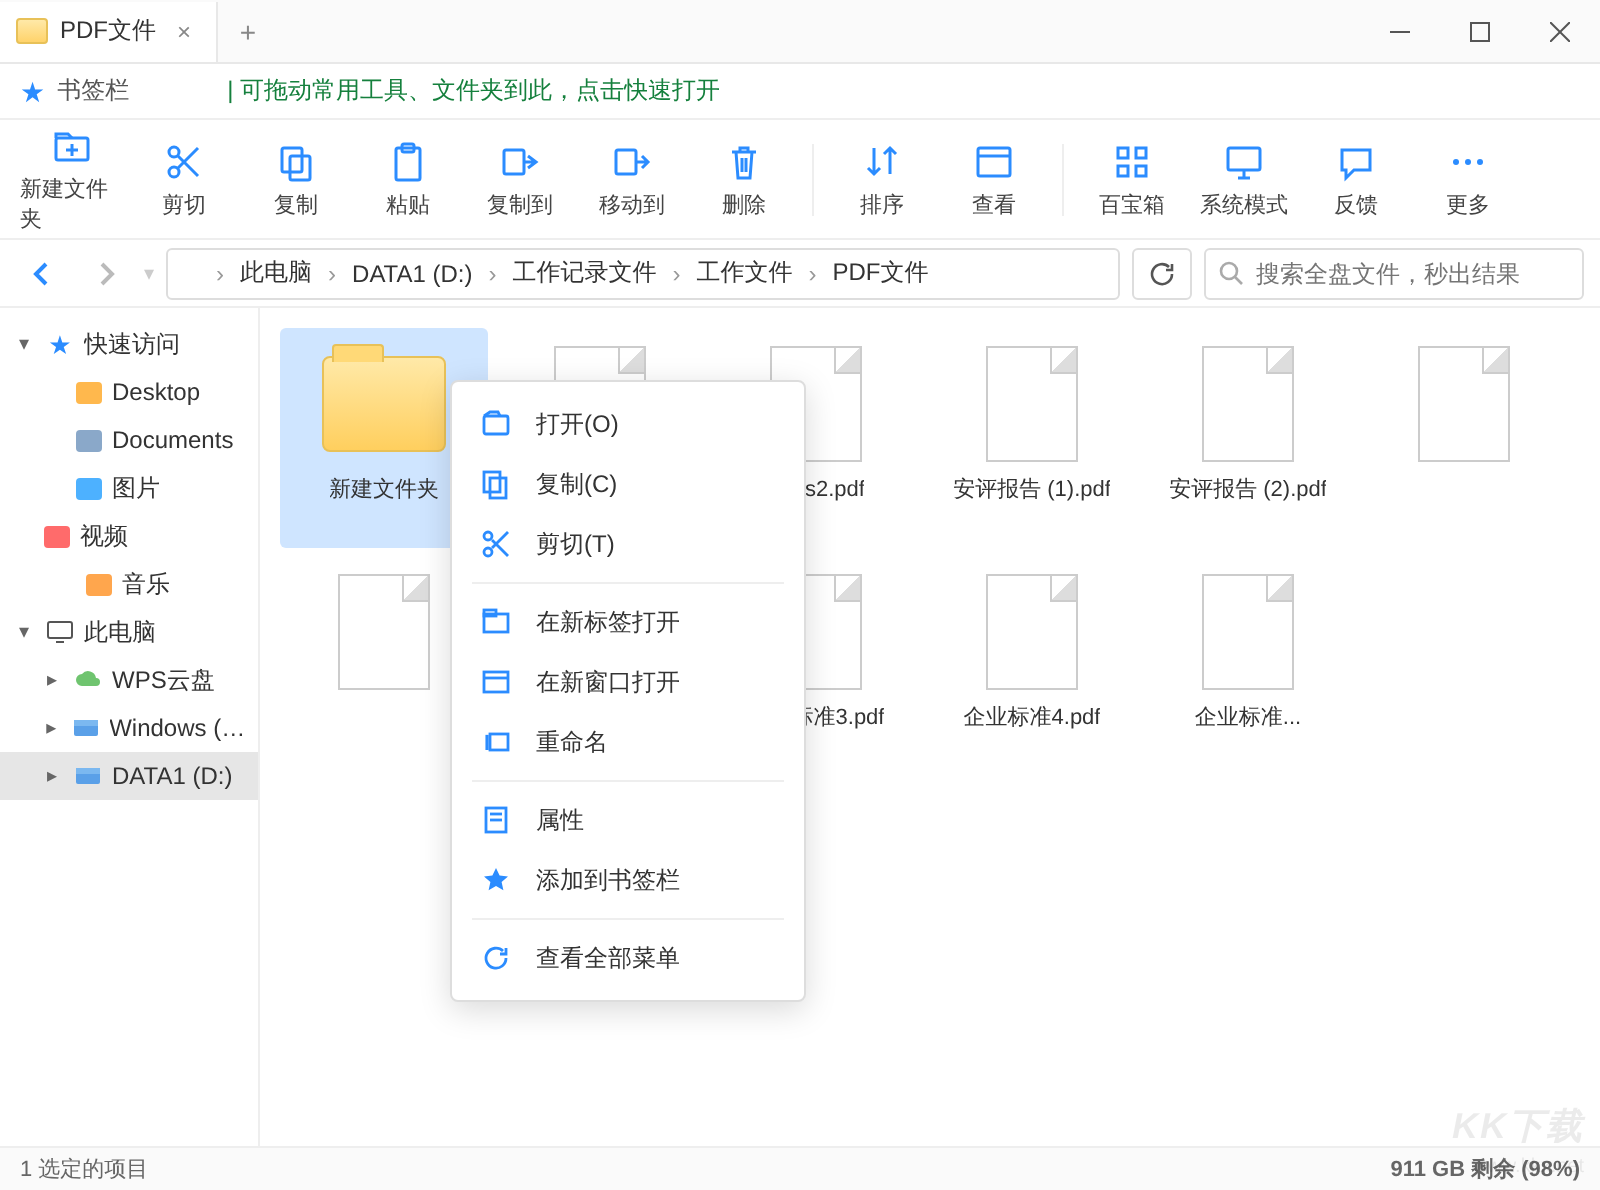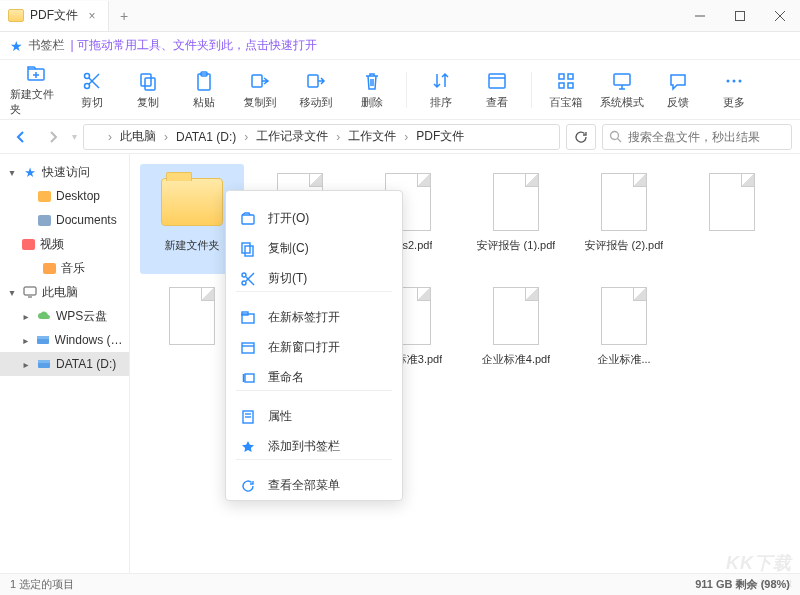--- a/index.html
+++ b/index.html
@@ -37,21 +37,21 @@
 .file-area { flex: 1; padding: 10px; display: flex; flex-wrap: wrap; align-content: flex-start; gap: 4px; position: relative; overflow: hidden; }
 .file-item { width: 104px; height: 110px; display: flex; flex-direction: column; align-items: center; justify-content: flex-start; padding: 6px 4px; cursor: pointer; border-radius: 3px; }
 .file-item.selected { background: #cfe5ff; }
 .file-ico { width: 64px; height: 64px; display: flex; align-items: center; justify-content: center; margin-bottom: 4px; }
 .folder-large { width: 62px; height: 48px; background: linear-gradient(#ffe9a8,#ffcf5e); border-radius: 4px; border: 1px solid #e8c158; position: relative; }
 .folder-large::before { content:''; position:absolute; top:-7px; left:4px; width:24px; height:8px; background:#ffd977; border-radius:2px 2px 0 0; border:1px solid #e8c158; border-bottom:none; }
 .pdf-ico { width: 46px; height: 58px; border: 1px solid #ccc; background: #fff; position: relative; }
 .pdf-ico::after { content:''; position:absolute; top:0; right:0; width:12px; height:12px; background:linear-gradient(135deg,#fff 48%,#ddd 50%); border-left:1px solid #ccc; border-bottom:1px solid #ccc; }
 .file-lbl { font-size: 11px; color: #333; text-align: center; line-height: 1.3; word-break: break-all; max-height: 30px; overflow: hidden; }
 .context-menu { position: absolute; left: 225px; top: 190px; width: 178px; background: #fff; border: 1px solid #ddd; border-radius: 4px; box-shadow: 0 4px 16px rgba(0,0,0,0.15); padding: 6px 0; z-index: 100; }
-.ctx-item { height: 30px; display: flex; align-items: flex-end; padding: 0 14px; gap: 12px; cursor: pointer; }
+.ctx-item { height: 30px; display: flex; align-items: center; padding: 0 14px; gap: 12px; cursor: pointer; }
 .ctx-ico { width: 16px; height: 16px; display: flex; align-items: center; justify-content: center; color: #2b8cff; font-size: 14px; }
 .ctx-sep { height: 1px; background: #eee; margin: 4px 10px; }
 .statusbar { position: absolute; bottom: 0; left: 0; right: 0; height: 22px; border-top: 1px solid #eee; display: flex; align-items: center; padding: 0 10px; font-size: 11px; color: #666; background: #fafafa; }
 .status-right { margin-left: auto; font-weight: bold; }
 .watermark { position: absolute; right: 8px; bottom: 20px; font-size: 18px; font-style: italic; font-weight: bold; color: rgba(0,0,0,0.08); pointer-events: none; letter-spacing: 1px; }
 .watermark-sub { position: absolute; right: 8px; bottom: 6px; font-size: 10px; color: rgba(0,0,0,0.08); pointer-events: none; }
 </style>
 </head>
 <body>
 
@@ -78,21 +78,21 @@
           <line x1="0" y1="0" x2="10" y2="10" stroke="#555" stroke-width="1"></line>
           <line x1="10" y1="0" x2="0" y2="10" stroke="#555" stroke-width="1"></line>
         </svg>
     </div>
   </div>
 </div>
 
 <div class="bookmark-bar">
   <span class="star-blue">★</span>
   <span>书签栏</span>
-  <span style="color:#8b5cf6;">| 可拖动常用工具、文件夹到此，点击快速打开</span>
+  <span style="color:#15803d;margin-left:43px;">| 可拖动常用工具、文件夹到此，点击快速打开</span>
 </div>
 
 <div class="toolbar" id="toolbar">
     <div class="tool-btn">
       <span class="tool-ico">
         <svg width="22" height="22" viewBox="0 0 22 22">
           <rect x="3" y="7" width="16" height="11" rx="1" stroke="#2b8cff" stroke-width="1.5" fill="none"></rect>
           <path d="M3 7V5h6l2 2" stroke="#2b8cff" stroke-width="1.5" fill="none"></path>
           <line x1="11" y1="10" x2="11" y2="16" stroke="#2b8cff" stroke-width="1.5" fill="none"></line>
           <line x1="8" y1="13" x2="14" y2="13" stroke="#2b8cff" stroke-width="1.5" fill="none"></line>
@@ -272,20 +272,27 @@
         </span>
         <span class="tree-lbl">Desktop</span>
       </div>
       <div class="tree-item" style="padding-left: 20px;">
         <span class="tree-caret"></span>
         <span class="tree-ico">
           <span style="display:inline-block;width:13px;height:11px;background:#8aa8c9;border-radius:2px;"></span>
         </span>
         <span class="tree-lbl">Documents</span>
       </div>
+      <div class="tree-item" style="padding-left: 20px;">
+        <span class="tree-caret"></span>
+        <span class="tree-ico">
+          <span style="display:inline-block;width:13px;height:11px;background:#4db1ff;border-radius:2px;"></span>
+        </span>
+        <span class="tree-lbl">图片</span>
+      </div>
       <div class="tree-item" style="padding-left: 4px;">
         <span class="tree-caret"></span>
         <span class="tree-ico">
           <span style="display:inline-block;width:13px;height:11px;background:#ff6b6b;border-radius:2px;"></span>
         </span>
         <span class="tree-lbl">视频</span>
       </div>
       <div class="tree-item" style="padding-left: 25px;">
         <span class="tree-caret"></span>
         <span class="tree-ico">

